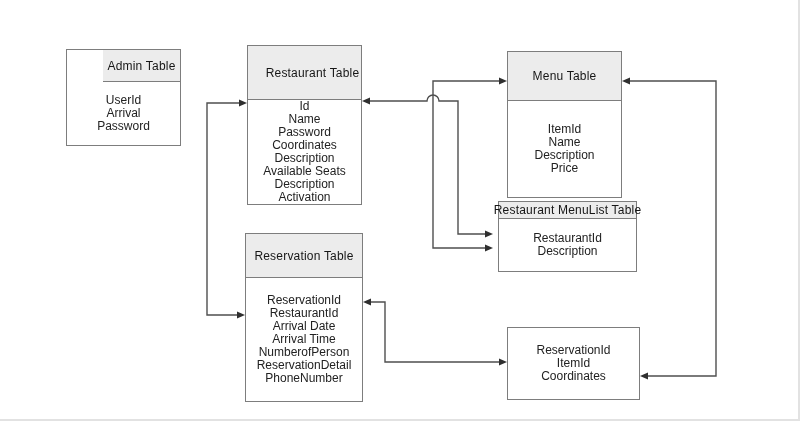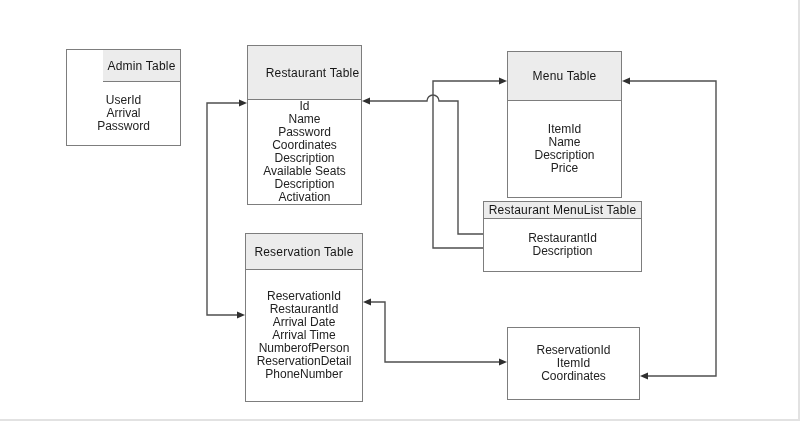--- a/index.html
+++ b/index.html
@@ -76,29 +76,29 @@
     </div>
     <div class="db-table" style="left: 507px; top: 8px; width: 115px; height: 147px; margin-top: 43px;">
       <div class="db-head" style="height: 49px;">Menu Table</div>
       <div class="db-body">
         <div class="db-field">ItemId</div>
         <div class="db-field">Name</div>
         <div class="db-field">Description</div>
         <div class="db-field">Price</div>
       </div>
     </div>
-    <div class="db-table" style="left: 483px; top: 201px; width: 159px; height: 71px;">
+    <div class="db-table" style="left: 498px; top: 201px; width: 139px; height: 71px;">
       <div class="db-head" style="height: 17px;">Restaurant MenuList Table</div>
       <div class="db-body">
         <div class="db-field">RestaurantId</div>
         <div class="db-field">Description</div>
       </div>
     </div>
     <div class="db-table" style="left: 245px; top: 233px; width: 118px; height: 169px;">
-      <div class="db-head" style="height: 36px;">Reservation Table</div>
+      <div class="db-head" style="height: 44px;">Reservation Table</div>
       <div class="db-body">
         <div class="db-field">ReservationId</div>
         <div class="db-field">RestaurantId</div>
         <div class="db-field">Arrival Date</div>
         <div class="db-field">Arrival Time</div>
         <div class="db-field">NumberofPerson</div>
         <div class="db-field">ReservationDetail</div>
         <div class="db-field">PhoneNumber</div>
       </div>
     </div>

